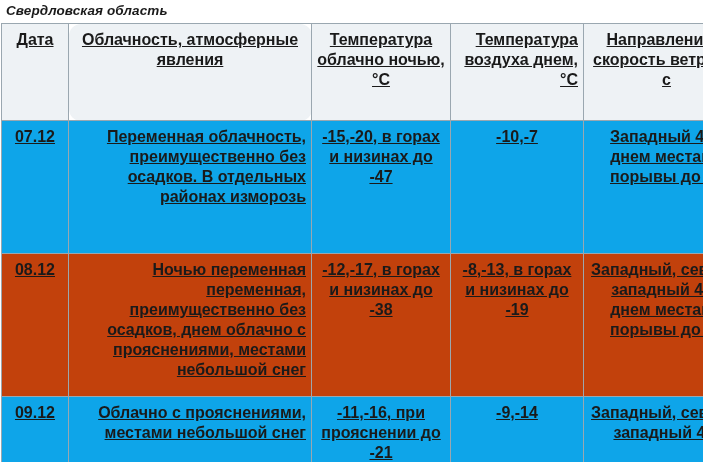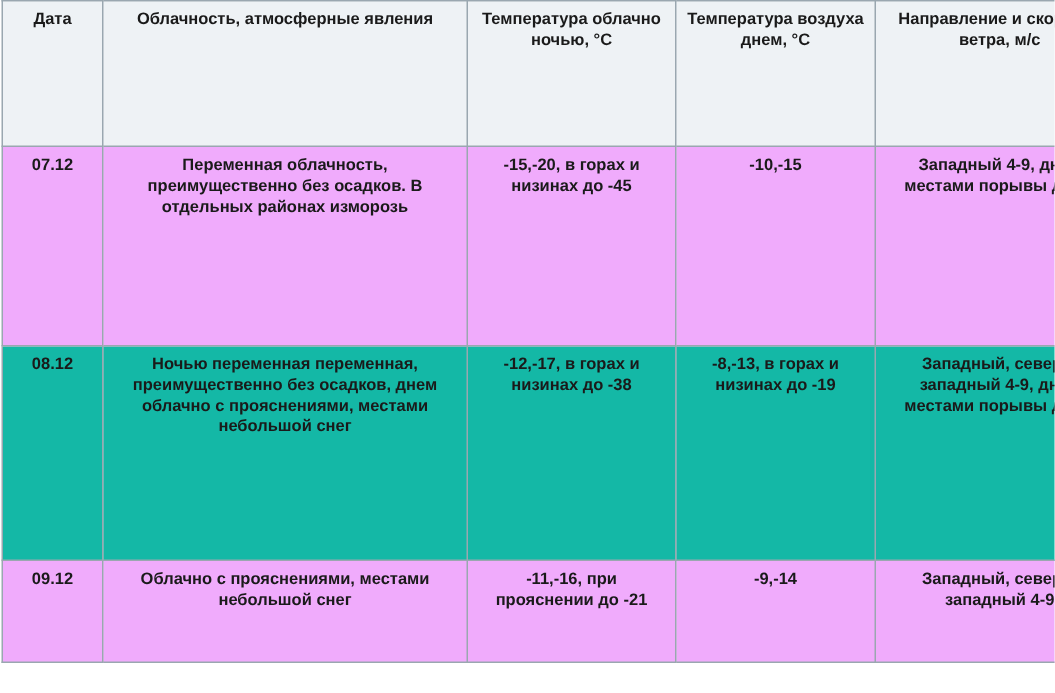--- a/index.html
+++ b/index.html
@@ -32,88 +32,90 @@
     border-collapse: collapse;
     width: 701px;
     margin-left: 1px;
     table-layout: fixed;
   }
   table.weather th,
   table.weather td {
     border: 1px solid #9aa7b0;
     vertical-align: top;
     padding: 6px 5px;
-    font-size: 11px;
+    font-size: 16px;
     line-height: 1.25;
+    text-decoration: underline;
   }
   thead th {
     background: #eef2f5;
     font-weight: bold;
     text-align: center;
     color: #1a1a1a;
     height: 84px;
     vertical-align: top;
     padding-top: 8px;
   }
   th.col-date { width: 56px; }
-  th.col-clouds { width: 232px; }
+  th.col-clouds { width: 232px; border-radius: 12px; }
   th.col-night { width: 128px; }
-  th.col-day { width: 122px; }
+  th.col-day { width: 122px; text-align: right; }
   th.col-wind { width: 155px; }
 
   tbody tr td {
     text-align: center;
     font-weight: bold;
-    background: #f0abfc;
+    background: #0ea5e9;
   }
   tbody tr.alt td {
-    background: #14b8a6;
+    background: #c2410c;
   }
   td.cell-date {
     font-weight: bold;
     text-align: center;
     padding-top: 12px;
   }
   td.cell-clouds {
-    text-align: center;
+    text-align: right;
     padding-top: 12px;
     padding-left: 10px;
     padding-right: 10px;
     line-height: 1.35;
   }
   td.cell-night, td.cell-day, td.cell-wind {
     padding-top: 12px;
     line-height: 1.35;
   }
   tr.row-0 td { height: 120px; }
   tr.row-1 td { height: 130px; }
   tr.row-2 td { height: 55px; }
 </style>
 </head>
 <body>
 
 <div class="page">
 
+  <div class="region-title">Свердловская область</div>
 
   <table class="weather">
     <thead>
       <tr>
         <th class="col-date">Дата</th>
         <th class="col-clouds">Облачность, атмосферные явления</th>
         <th class="col-night">Температура облачно ночью, °С</th>
         <th class="col-day">Температура воздуха днем, °С</th>
         <th class="col-wind">Направление и скорость ветра, м/с</th>
       </tr>
     </thead>
     <tbody>
       <tr class="row-0">
         <td class="cell-date">07.12</td>
         <td class="cell-clouds">Переменная облачность, преимущественно без осадков. В отдельных районах изморозь</td>
-        <td class="cell-night">-15,-20, в горах и низинах до -45</td>
-        <td class="cell-day">-10,-15</td>
+        <td class="cell-night">-15,-20, в горах и низинах до -47</td>
+        <td class="cell-day">-10,-7</td>
         <td class="cell-wind">Западный 4-9, днем местами порывы до 14</td>
       </tr>
       <tr class="row-1 alt">
         <td class="cell-date">08.12</td>
         <td class="cell-clouds">Ночью переменная переменная, преимущественно без осадков, днем облачно с прояснениями, местами небольшой снег</td>
         <td class="cell-night">-12,-17, в горах и низинах до -38</td>
         <td class="cell-day">-8,-13, в горах и низинах до -19</td>
         <td class="cell-wind">Западный, северо-западный 4-9, днем местами порывы до 14</td>
       </tr>
       <tr class="row-2">

